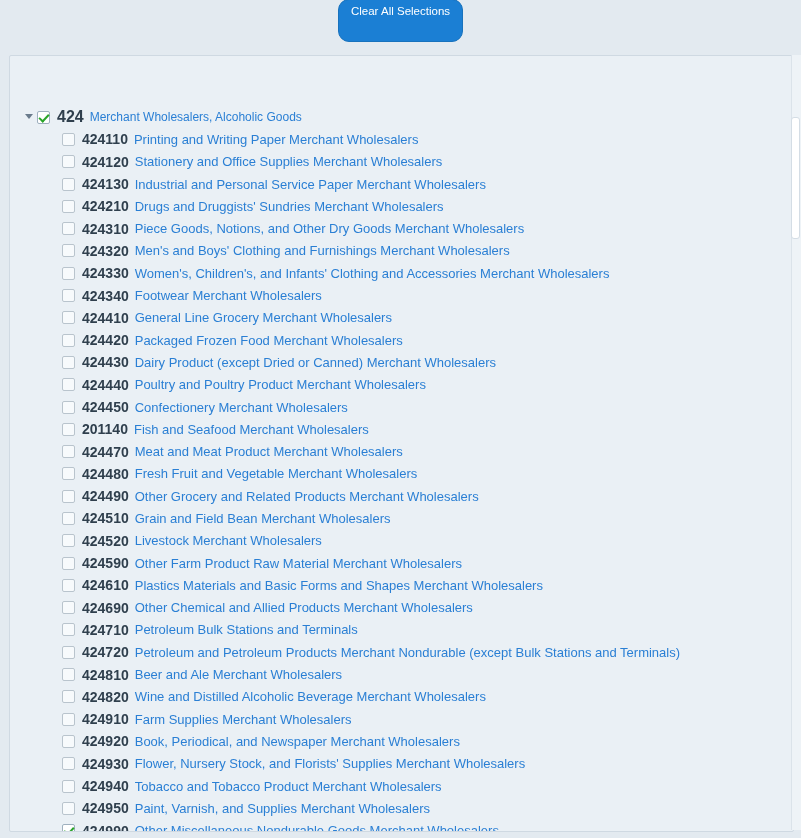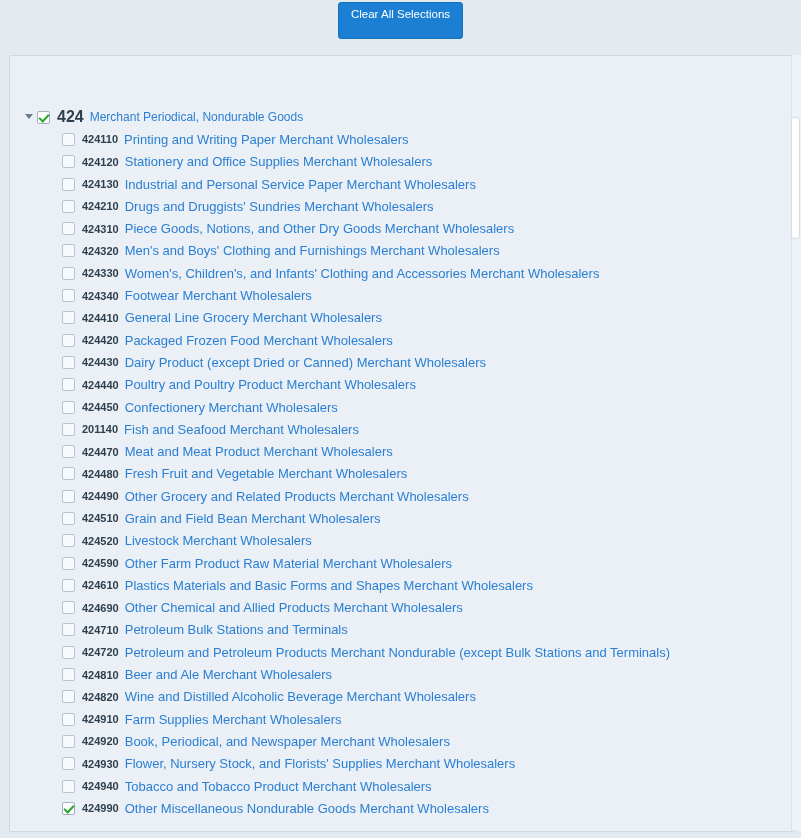--- a/index.html
+++ b/index.html
@@ -19,24 +19,24 @@
     height: 41px;
     display: flex;
     align-items: center;
     justify-content: center;
     background: #e3eaf0;
   }
   .clear-btn {
     background: #1b7fd4;
     color: #ffffff;
     border: 1px solid #1872bd;
-    border-radius: 3px;
+    border-radius: 11px;
     font-size: 11.5px;
     font-family: "Liberation Sans", sans-serif;
-    padding: 6px 12px 18px 12px;
+    padding: 6px 12px 24px 12px;
     cursor: pointer;
     line-height: 1;
   }
   .tree-panel {
     position: absolute;
     left: 9px;
     top: 55px;
     width: 783px;
     height: 775px;
     background: #eaf0f5;
@@ -100,21 +100,21 @@
     position: absolute;
     left: 3px;
     top: 0px;
     width: 4px;
     height: 8px;
     border: solid #2aa52a;
     border-width: 0 2px 2px 0;
     transform: rotate(43deg);
   }
   .code {
-    font-size: 11px;
+    font-size: 14px;
     color: #2f3f4d;
     font-weight: bold;
     margin-right: 6px;
   }
   .code.parent-code {
     font-size: 16px;
   }
   .label {
     font-size: 13px;
     color: #2a7fd4;
@@ -162,21 +162,21 @@
     <button class="clear-btn">Clear All Selections</button>
   </div>
 
   <div class="tree-panel">
     <div class="tree-inner">
 
       <div class="row parent">
         <span class="expander"></span>
         <span class="cb checked"></span>
         <span class="code parent-code">424</span>
-        <span class="label parent-label">Merchant Periodical, Nondurable Goods</span>
+        <span class="label parent-label">Merchant Wholesalers, Alcoholic Goods</span>
       </div>
 
       <div id="children-container">
           <div class="row">
             <span class="spacer-indent"></span>
             <span class="cb"></span>
             <span class="code">424110</span>
             <span class="label">Printing and Writing Paper Merchant Wholesalers</span>
           </div>
           <div class="row">
@@ -345,20 +345,26 @@
             <span class="spacer-indent"></span>
             <span class="cb"></span>
             <span class="code">424930</span>
             <span class="label">Flower, Nursery Stock, and Florists' Supplies Merchant Wholesalers</span>
           </div>
           <div class="row">
             <span class="spacer-indent"></span>
             <span class="cb"></span>
             <span class="code">424940</span>
             <span class="label">Tobacco and Tobacco Product Merchant Wholesalers</span>
+          </div>
+          <div class="row">
+            <span class="spacer-indent"></span>
+            <span class="cb"></span>
+            <span class="code">424950</span>
+            <span class="label">Paint, Varnish, and Supplies Merchant Wholesalers</span>
           </div>
           <div class="row">
             <span class="spacer-indent"></span>
             <span class="cb checked"></span>
             <span class="code">424990</span>
             <span class="label">Other Miscellaneous Nondurable Goods Merchant Wholesalers</span>
           </div>
         </div>
 
     </div>

